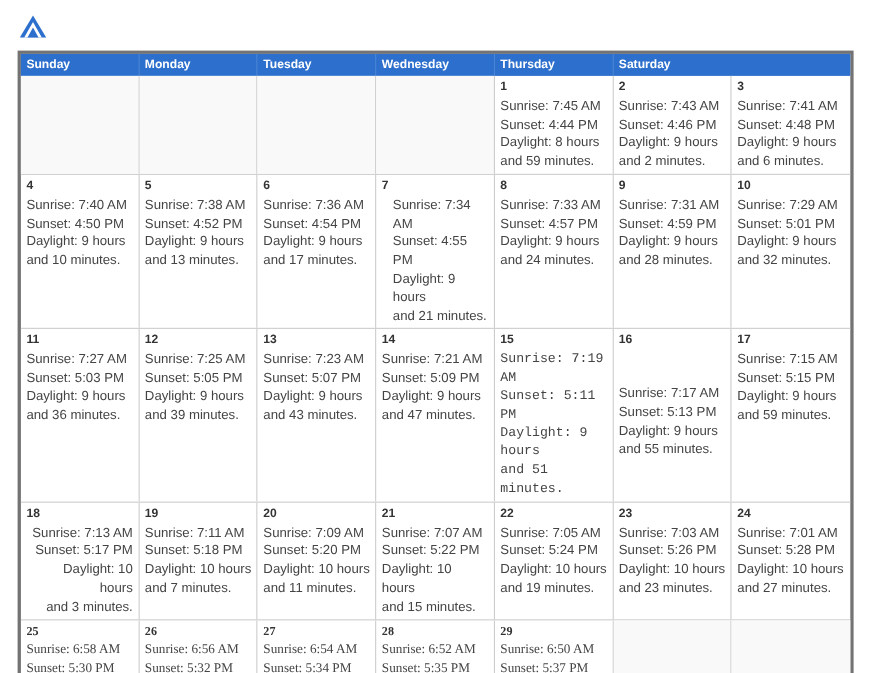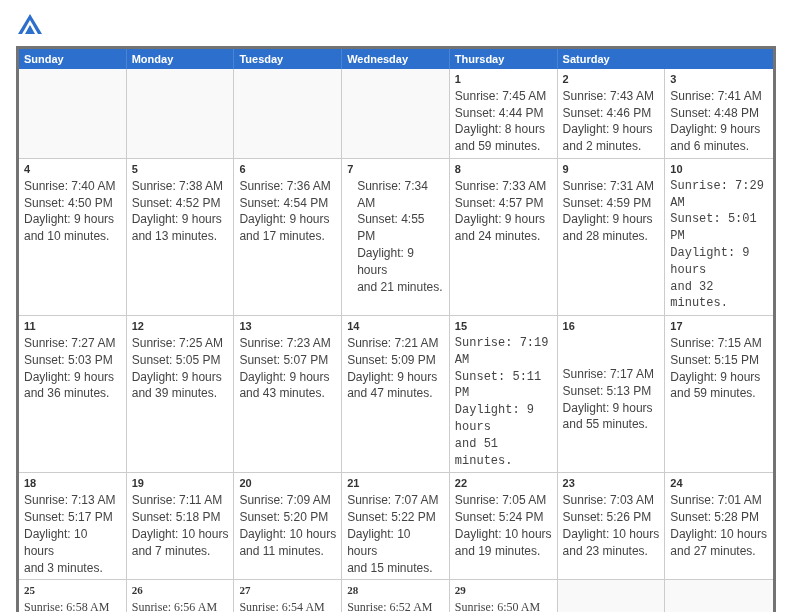--- a/index.html
+++ b/index.html
@@ -203,21 +203,21 @@
           </div>
           <div class="cal-cell">
             <span class="day-num">9</span>
             <div class="cell-info" style="white-space: pre-line;">Sunrise: 7:31 AM
 Sunset: 4:59 PM
 Daylight: 9 hours
 and 28 minutes.</div>
           </div>
           <div class="cal-cell">
             <span class="day-num">10</span>
-            <div class="cell-info" style="white-space: pre-line; font-family: Liberation Mono, monospace;">Sunrise: 7:29 AM
+            <div class="cell-info" style="white-space: pre-line;">Sunrise: 7:29 AM
 Sunset: 5:01 PM
 Daylight: 9 hours
 and 32 minutes.</div>
           </div>
         </div>
         <div class="cal-row">
           <div class="cal-cell">
             <span class="day-num">11</span>
             <div class="cell-info" style="white-space: pre-line;">Sunrise: 7:27 AM
 Sunset: 5:03 PM
@@ -263,21 +263,21 @@
             <span class="day-num">17</span>
             <div class="cell-info" style="white-space: pre-line;">Sunrise: 7:15 AM
 Sunset: 5:15 PM
 Daylight: 9 hours
 and 59 minutes.</div>
           </div>
         </div>
         <div class="cal-row">
           <div class="cal-cell">
             <span class="day-num">18</span>
-            <div class="cell-info" style="white-space: pre-line;">Sunrise: 7:13 AM
+            <div class="cell-info" style="white-space: pre-line; text-align: right;">Sunrise: 7:13 AM
 Sunset: 5:17 PM
 Daylight: 10 hours
 and 3 minutes.</div>
           </div>
           <div class="cal-cell">
             <span class="day-num">19</span>
             <div class="cell-info" style="white-space: pre-line;">Sunrise: 7:11 AM
 Sunset: 5:18 PM
 Daylight: 10 hours
 and 7 minutes.</div>

